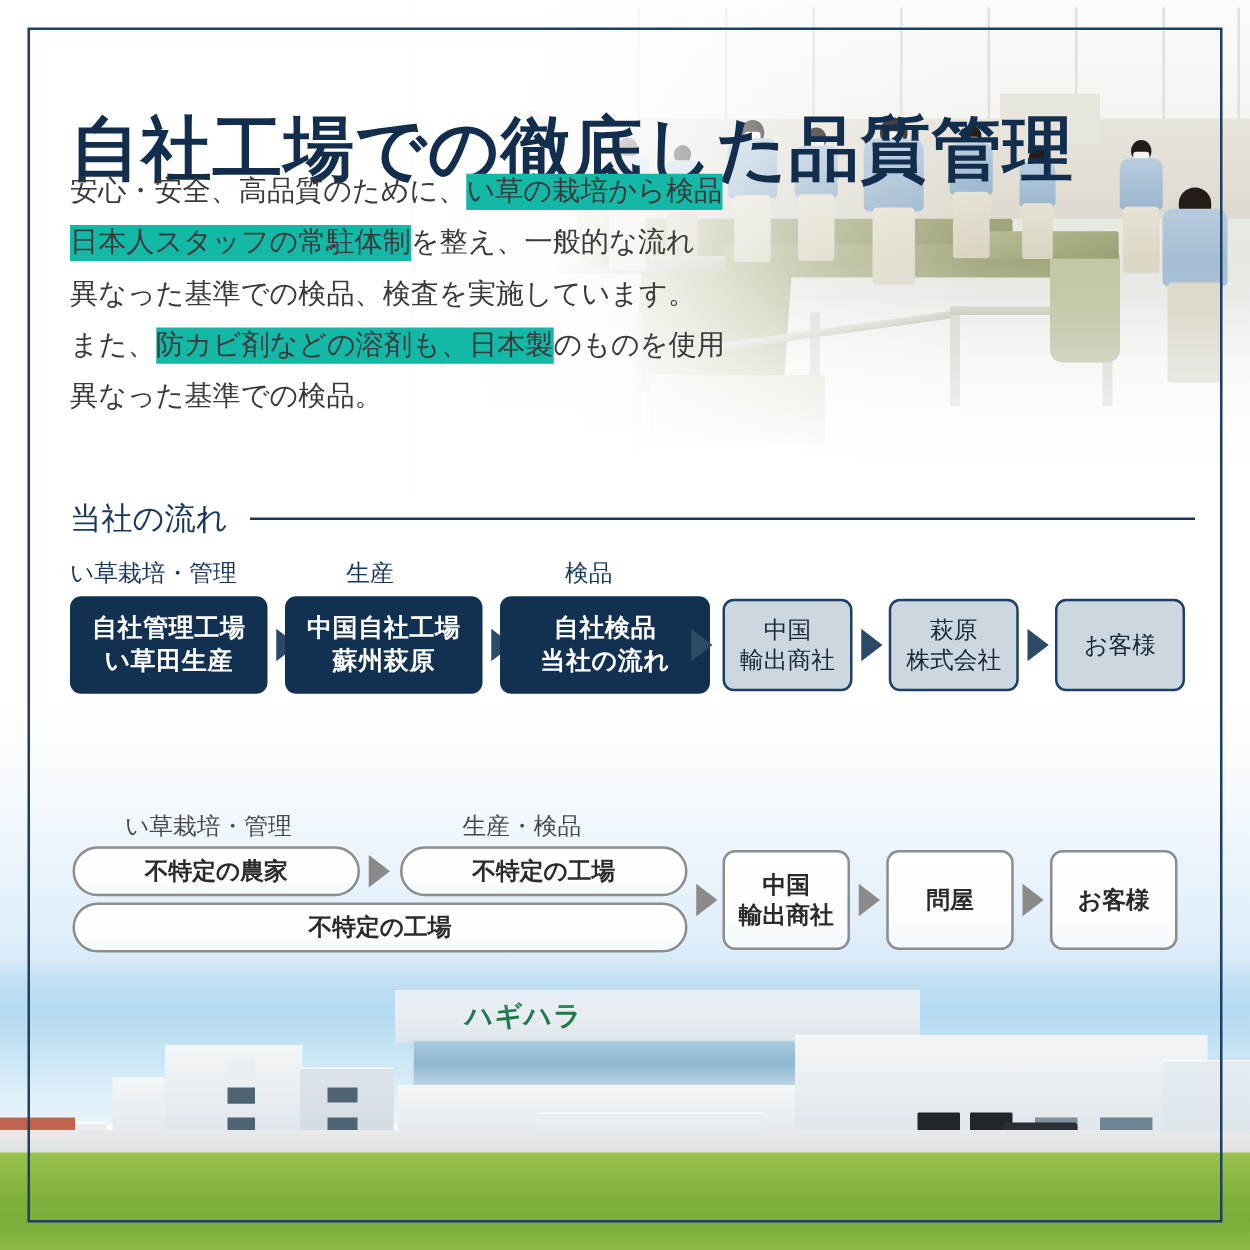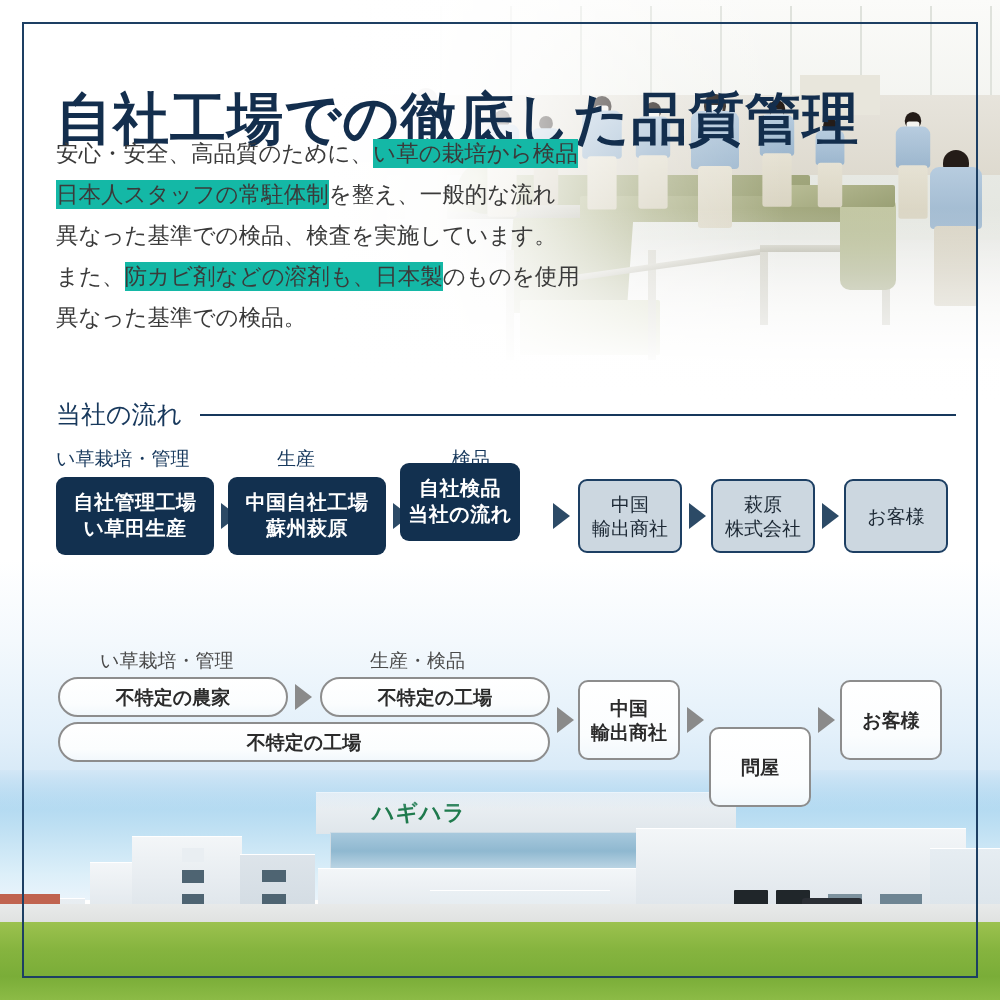--- a/index.html
+++ b/index.html
@@ -481,21 +481,21 @@
       <span>い草田生産</span>
     </div>
     <div class="arrow" style="left:221px; top:503px;"></div>
 
     <div class="box navy" style="left:228px; top:477px; width:158px; height:78px;">
       <span>中国自社工場</span>
       <span>蘇州萩原</span>
     </div>
     <div class="arrow" style="left:393px; top:503px;"></div>
 
-    <div class="box navy" style="left:400px; top:463px; width:120px; height:78px;text-align:center;">
+    <div class="box navy" style="left:400px; top:477px; width:168px; height:78px;text-align:center;">
       <span>自社検品</span>
       <span>当社の流れ</span>
     </div>
     <div class="arrow" style="left:553px; top:503px;"></div>
 
     <div class="box grayblue" style="left:578px; top:479px; width:104px; height:74px;">
       <span>中国</span>
       <span>輸出商社</span>
     </div>
     <div class="arrow" style="left:689px; top:503px;"></div>
@@ -528,21 +528,21 @@
     </div>
 
     <div class="arrow gray" style="left:557px; top:707px;"></div>
 
     <div class="box plain" style="left:578px; top:680px; width:102px; height:80px; border-radius:10px;">
       <span>中国</span>
       <span>輸出商社</span>
     </div>
     <div class="arrow gray" style="left:687px; top:707px;"></div>
 
-    <div class="box plain" style="left:709px; top:680px; width:102px; height:80px; border-radius:10px;margin-top:47px;">
+    <div class="box plain" style="left:709px; top:680px; width:102px; height:80px; border-radius:10px;">
       <span>問屋</span>
     </div>
     <div class="arrow gray" style="left:818px; top:707px;"></div>
 
     <div class="box plain" style="left:840px; top:680px; width:102px; height:80px; border-radius:10px;">
       <span>お客様</span>
     </div>
   </div>
 
   <div class="frame"></div>

